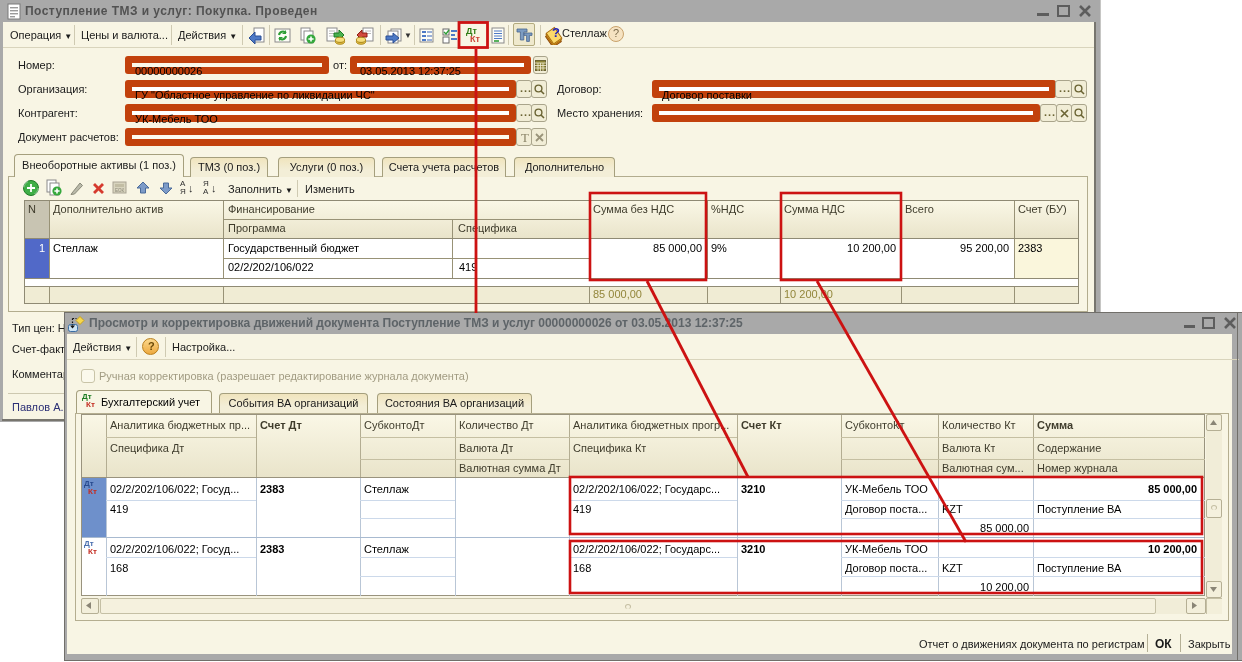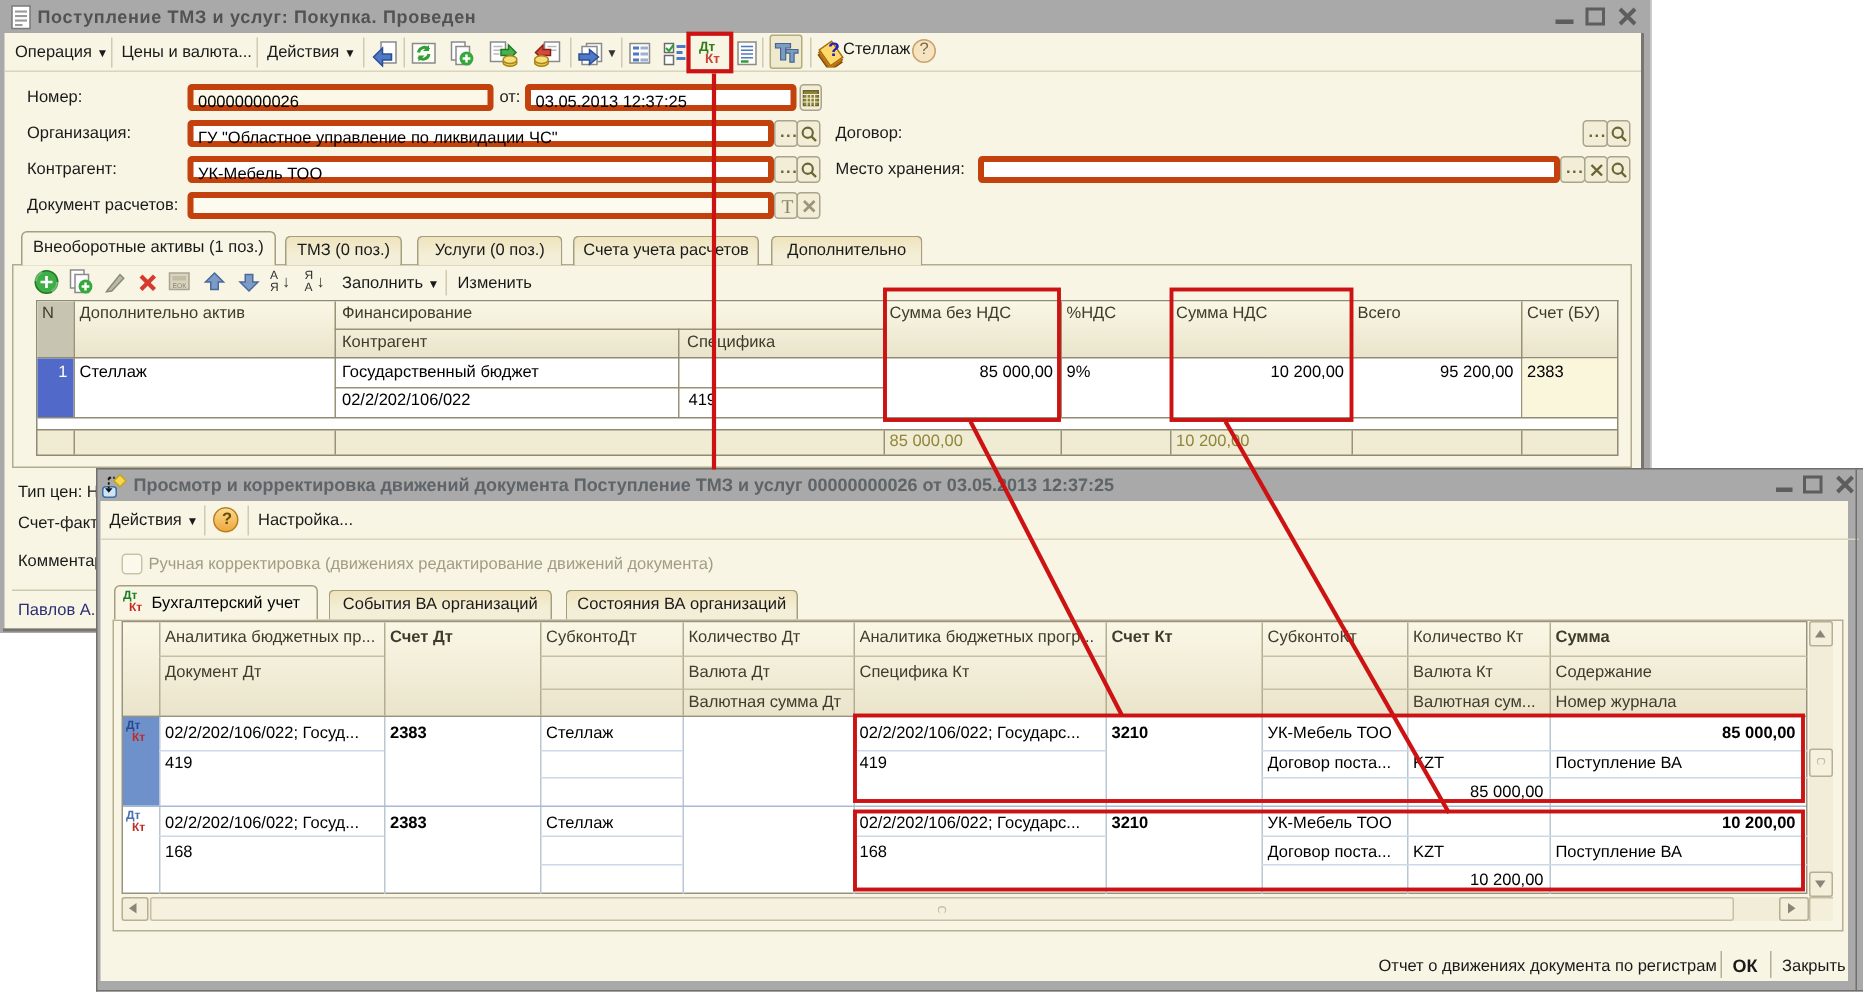--- a/index.html
+++ b/index.html
@@ -1,19 +1,19 @@
 <!DOCTYPE html>
 <html><head><meta charset="utf-8"><style>
 *{margin:0;padding:0;box-sizing:border-box}
 html,body{width:1242px;height:662px;background:#fff;overflow:hidden}
 #stage{position:relative;width:1242px;height:662px;font-family:"Liberation Sans",sans-serif;font-size:11px;color:#000;background:#fff}
 .ab{position:absolute}
 .lbl{position:absolute;font-size:11px;color:#1a1a1a;white-space:nowrap}
 .hd{position:absolute;font-size:11px;color:#3f3c2c;white-space:nowrap;overflow:hidden}
-.inp{position:absolute;background:#fff;border:4px solid #c2410c;border-radius:3px}
+.inp{position:absolute;background:#fff;border:7px solid #c2410c;border-radius:3px}
 .inp span{position:absolute;left:3px;top:2px;font-size:11px;white-space:nowrap}
 .sbtn{position:absolute;background:#f1edd6;border:1px solid #a9a48b;border-radius:3px;font-size:11px;color:#6b6433;text-align:center}
 .vline{position:absolute;width:1px;background:#b5b096}
 .hline{position:absolute;height:1px;background:#b5b096}
 .tbtxt{position:absolute;font-size:11px;color:#1a1a1a;white-space:nowrap}
 .sep{position:absolute;width:1px;background:#cfcab2}
 .tab{position:absolute;background:linear-gradient(#f0e4bd,#f3eed7 65%);border:1px solid #a59f7d;border-bottom:none;border-radius:4px 4px 0 0;font-size:11px;color:#1a1a1a;text-align:center}
 .tabact{background:#f8f5e4 !important;z-index:3}
 .cell{position:absolute;font-size:11px;white-space:nowrap;overflow:hidden}
 .num{text-align:right}
@@ -156,20 +156,23 @@
       <span>ГУ "Областное управление по ликвидации ЧС"</span>
     </div>
 <div class="sbtn" style="left:516px;top:80px;width:16px;height:18px">
       <b style="position:absolute;left:3px;top:1px;letter-spacing:1px">...</b>
     </div>
 <div class="sbtn" style="left:531px;top:80px;width:16px;height:18px"><svg width="11" height="11" viewBox="0 0 11 11" style="margin-top:3px">
         <circle cx="4.5" cy="4.5" r="3.4" fill="none" stroke="#6b6433" stroke-width="1.4"></circle>
         <path d="M7 7 L10 10" stroke="#6b6433" stroke-width="1.6"></path>
       </svg></div>
 <div class="lbl" style="left:557px;top:83px">Договор:</div>
+<div class="inp" style="left:652px;top:80px;width:404px;height:18px">
+      <span>Договор поставки</span>
+    </div>
 <div class="sbtn" style="left:1055px;top:80px;width:17px;height:18px">
       <b style="position:absolute;left:3px;top:1px;letter-spacing:1px">...</b>
     </div>
 <div class="sbtn" style="left:1071px;top:80px;width:16px;height:18px"><svg width="11" height="11" viewBox="0 0 11 11" style="margin-top:3px">
         <circle cx="4.5" cy="4.5" r="3.4" fill="none" stroke="#6b6433" stroke-width="1.4"></circle>
         <path d="M7 7 L10 10" stroke="#6b6433" stroke-width="1.6"></path>
       </svg></div>
 <div class="lbl" style="left:18px;top:107px">Контрагент:</div>
 <div class="inp" style="left:125px;top:104px;width:391px;height:18px">
       <span>УК-Мебель ТОО</span>
@@ -256,21 +259,21 @@
 <div class="tbtxt" style="left:305px;top:183px">Изменить</div>
 
 <div class="ab" style="left:24px;top:200px;width:1055px;height:86px;background:#fff;border:1px solid #8f8a74;border-bottom:none"></div>
 <div class="ab grad" style="left:25px;top:201px;width:1053px;height:37px"></div>
 <div class="ab" style="left:24px;top:286px;width:1055px;height:18px;background:#f0ecd4;border:1px solid #8f8a74"></div>
 
 <div class="ab" style="left:25px;top:201px;width:24px;height:37px;background:#c8c4b2"></div>
 <div class="hd" style="left:28px;top:203px">N</div>
 <div class="hd" style="left:53px;top:203px">Дополнительно актив</div>
 <div class="hd" style="left:228px;top:203px">Финансирование</div>
-<div class="hd" style="left:228px;top:222px">Контрагент</div>
+<div class="hd" style="left:228px;top:222px">Программа</div>
 <div class="hd" style="left:458px;top:222px">Специфика</div>
 <div class="hd" style="left:593px;top:203px">Сумма без НДС</div>
 <div class="hd" style="left:711px;top:203px">%НДС</div>
 <div class="hd" style="left:784px;top:203px">Сумма НДС</div>
 <div class="hd" style="left:905px;top:203px">Всего</div>
 <div class="hd" style="left:1018px;top:203px">Счет (БУ)</div>
 
 <div class="vline" style="left:49px;top:201px;height:77px;background:#989276"></div>
 <div class="vline" style="left:223px;top:201px;height:77px;background:#989276"></div>
 <div class="vline" style="left:452px;top:219px;height:59px;background:#989276"></div>
@@ -332,21 +335,21 @@
 <div class="ab" style="left:67px;top:334px;width:1172px;height:26px;border-bottom:1px solid #d9d4bc"></div>
 <div class="tbtxt" style="left:73px;top:341px">Действия <span style="font-size:8px">▼</span></div>
 <div class="sep" style="left:136px;top:337px;height:20px"></div>
 <div class="ab" style="left:142px;top:338px;width:17px;height:17px;border-radius:50%;background:linear-gradient(#fbd98e,#eda93f);border:1px solid #b97f1d">
       <span style="position:absolute;left:5px;top:1px;font-size:11px;font-weight:bold;color:#6b4a08">?</span>
     </div>
 <div class="sep" style="left:165px;top:337px;height:20px"></div>
 <div class="tbtxt" style="left:172px;top:341px">Настройка...</div>
 
 <div class="ab" style="left:81px;top:369px;width:14px;height:14px;background:#fbf9ec;border:1px solid #c9c4a8;border-radius:3px"></div>
-<div class="lbl" style="left:99px;top:370px;color:#a29c83">Ручная корректировка (движениях редактирование движений документа)</div>
+<div class="lbl" style="left:99px;top:370px;color:#a29c83">Ручная корректировка (разрешает редактирование журнала документа)</div>
 
 <div class="tab" style="left:219px;top:393px;width:149px;height:20px;line-height:19px">События ВА организаций</div>
 <div class="tab" style="left:377px;top:393px;width:155px;height:20px;line-height:19px">Состояния ВА организаций</div>
 <div class="tab tabact" style="left:76px;top:390px;width:136px;height:23px"></div>
 <div class="ab" style="left:82px;top:393px;width:16px;height:17px;font-weight:bold;line-height:1;z-index:4">
       <span style="position:absolute;left:0;top:0;color:#1c7d22;font-size:8px">Дт</span>
       <span style="position:absolute;left:4px;top:8px;color:#c32b20;font-size:8px">Кт</span>
     </div>
 <div class="ab" style="left:101px;top:396px;font-size:11px;z-index:4">Бухгалтерский учет</div>
 
@@ -356,21 +359,21 @@
 
 <div class="hd" style="left:110px;top:419px;width:143px">Аналитика бюджетных пр...</div>
 <div class="hd bold" style="left:260px;top:419px;width:97px">Счет Дт</div>
 <div class="hd" style="left:364px;top:419px;width:88px">СубконтоДт</div>
 <div class="hd" style="left:459px;top:419px;width:107px">Количество Дт</div>
 <div class="hd" style="left:573px;top:419px;width:160px">Аналитика бюджетных прогр...</div>
 <div class="hd bold" style="left:741px;top:419px;width:99px">Счет Кт</div>
 <div class="hd" style="left:845px;top:419px;width:90px">СубконтоКт</div>
 <div class="hd" style="left:942px;top:419px;width:88px">Количество Кт</div>
 <div class="hd bold" style="left:1037px;top:419px;width:165px">Сумма</div>
-<div class="hd" style="left:110px;top:442px">Документ Дт</div>
+<div class="hd" style="left:110px;top:442px">Специфика Дт</div>
 <div class="hd" style="left:459px;top:442px">Валюта Дт</div>
 <div class="hd" style="left:573px;top:442px">Специфика Кт</div>
 <div class="hd" style="left:942px;top:442px">Валюта Кт</div>
 <div class="hd" style="left:1037px;top:442px">Содержание</div>
 <div class="hd" style="left:459px;top:462px;width:107px">Валютная сумма Дт</div>
 <div class="hd" style="left:942px;top:462px;width:88px">Валютная сум...</div>
 <div class="hd" style="left:1037px;top:462px">Номер журнала</div>
 
 <div class="vline" style="left:106px;top:415px;height:62px;background:#b3ad92"></div>
 <div class="vline" style="left:256px;top:415px;height:62px;background:#b3ad92"></div>

